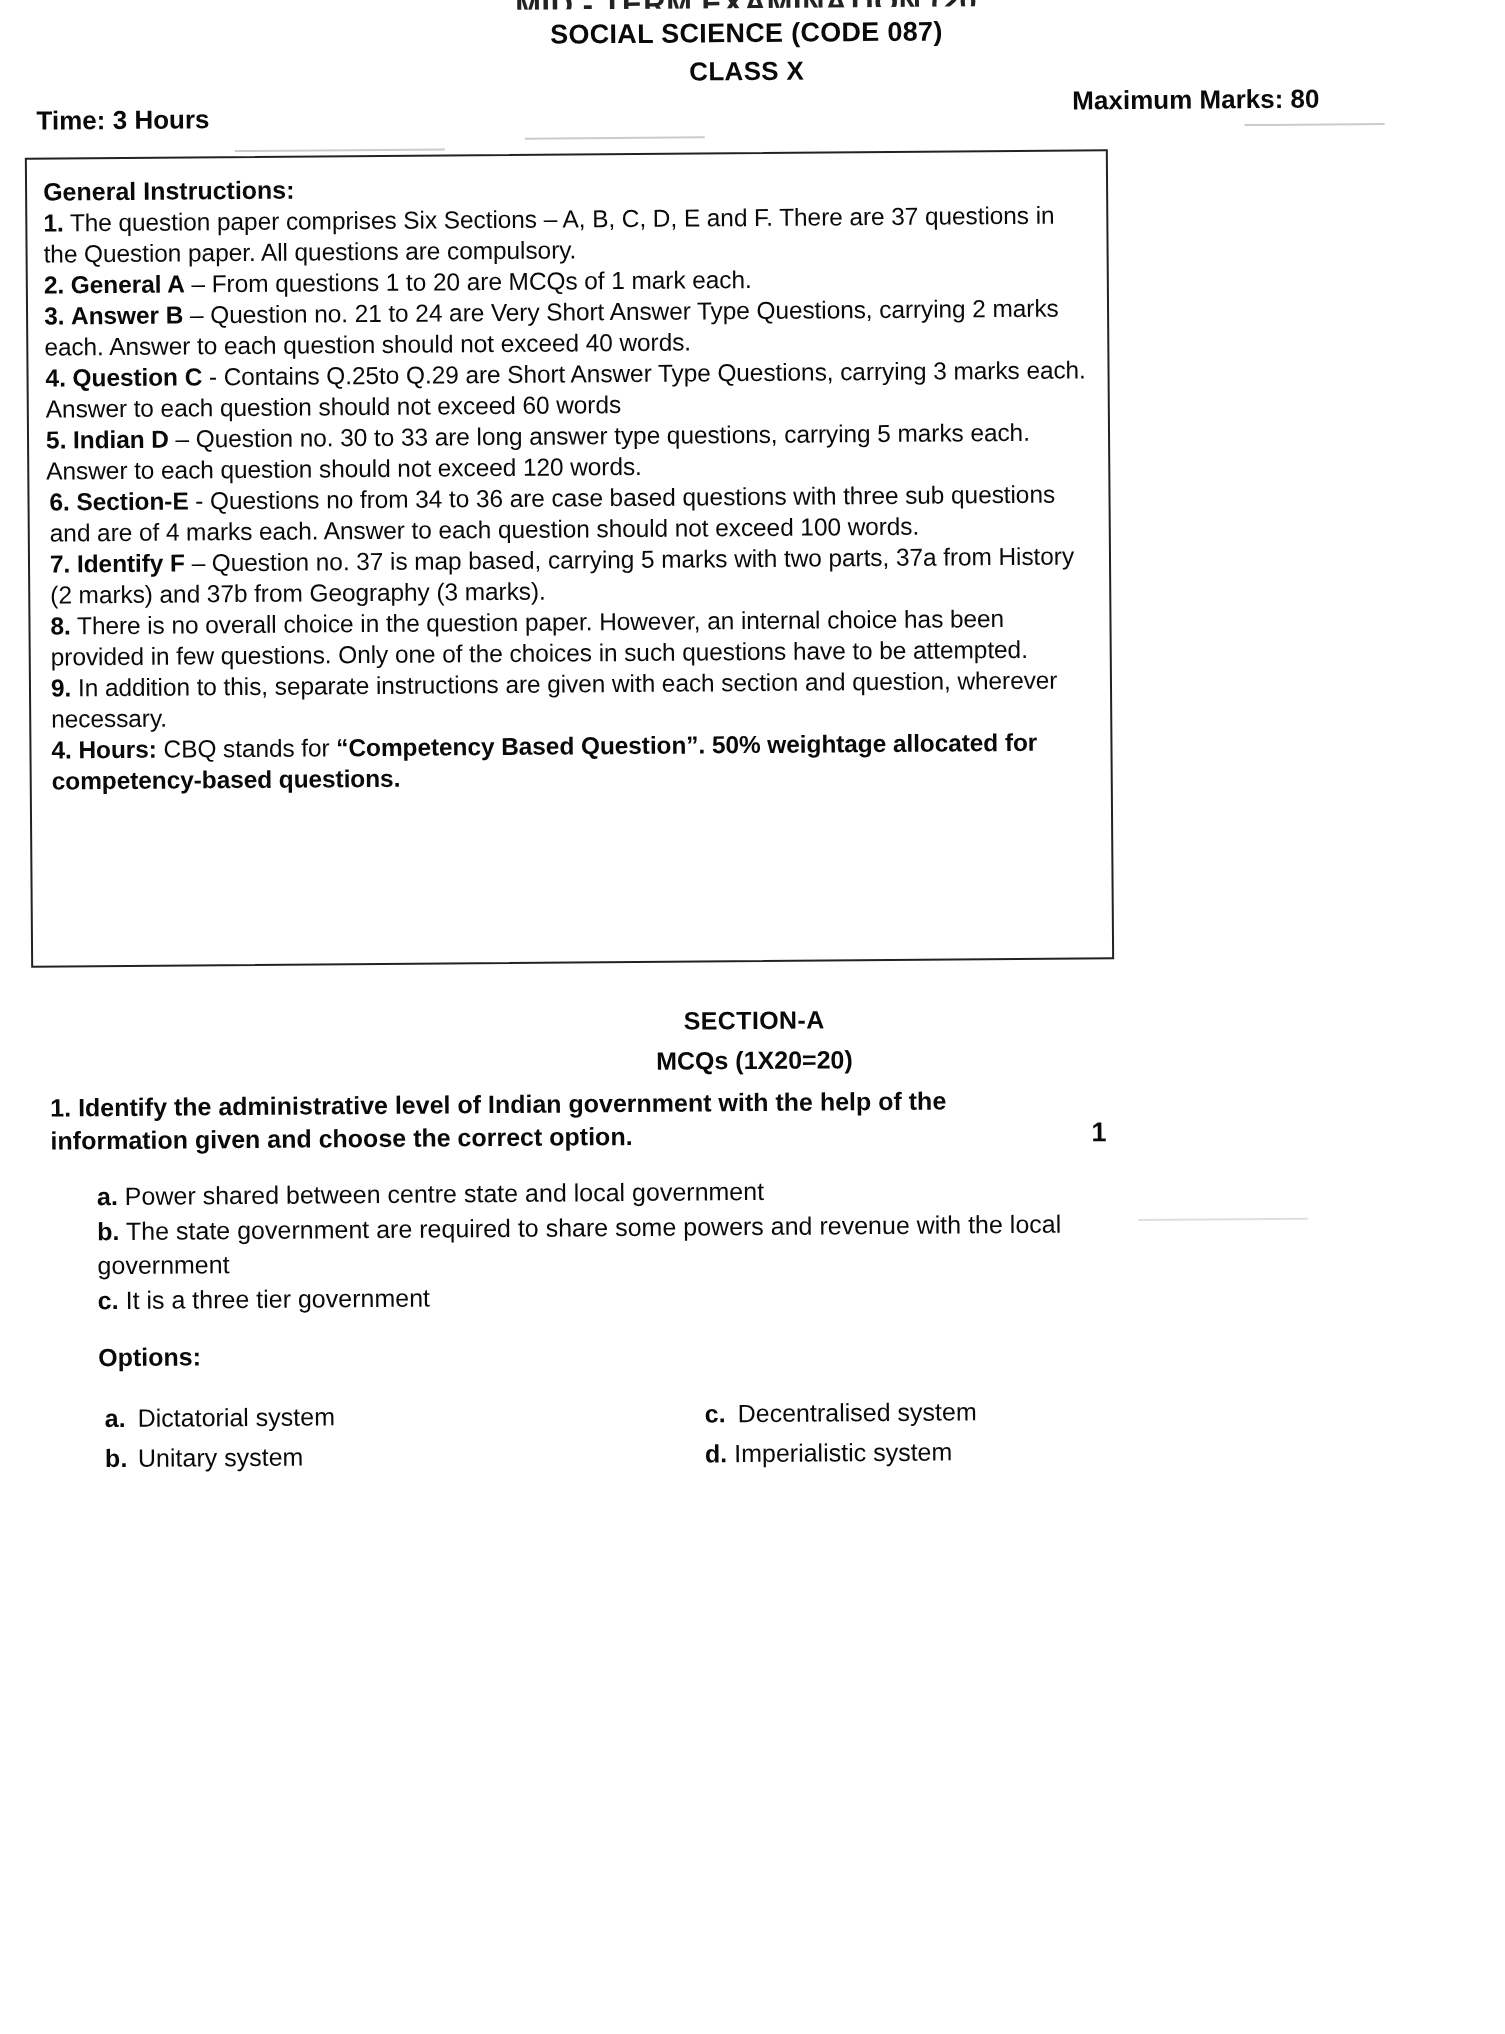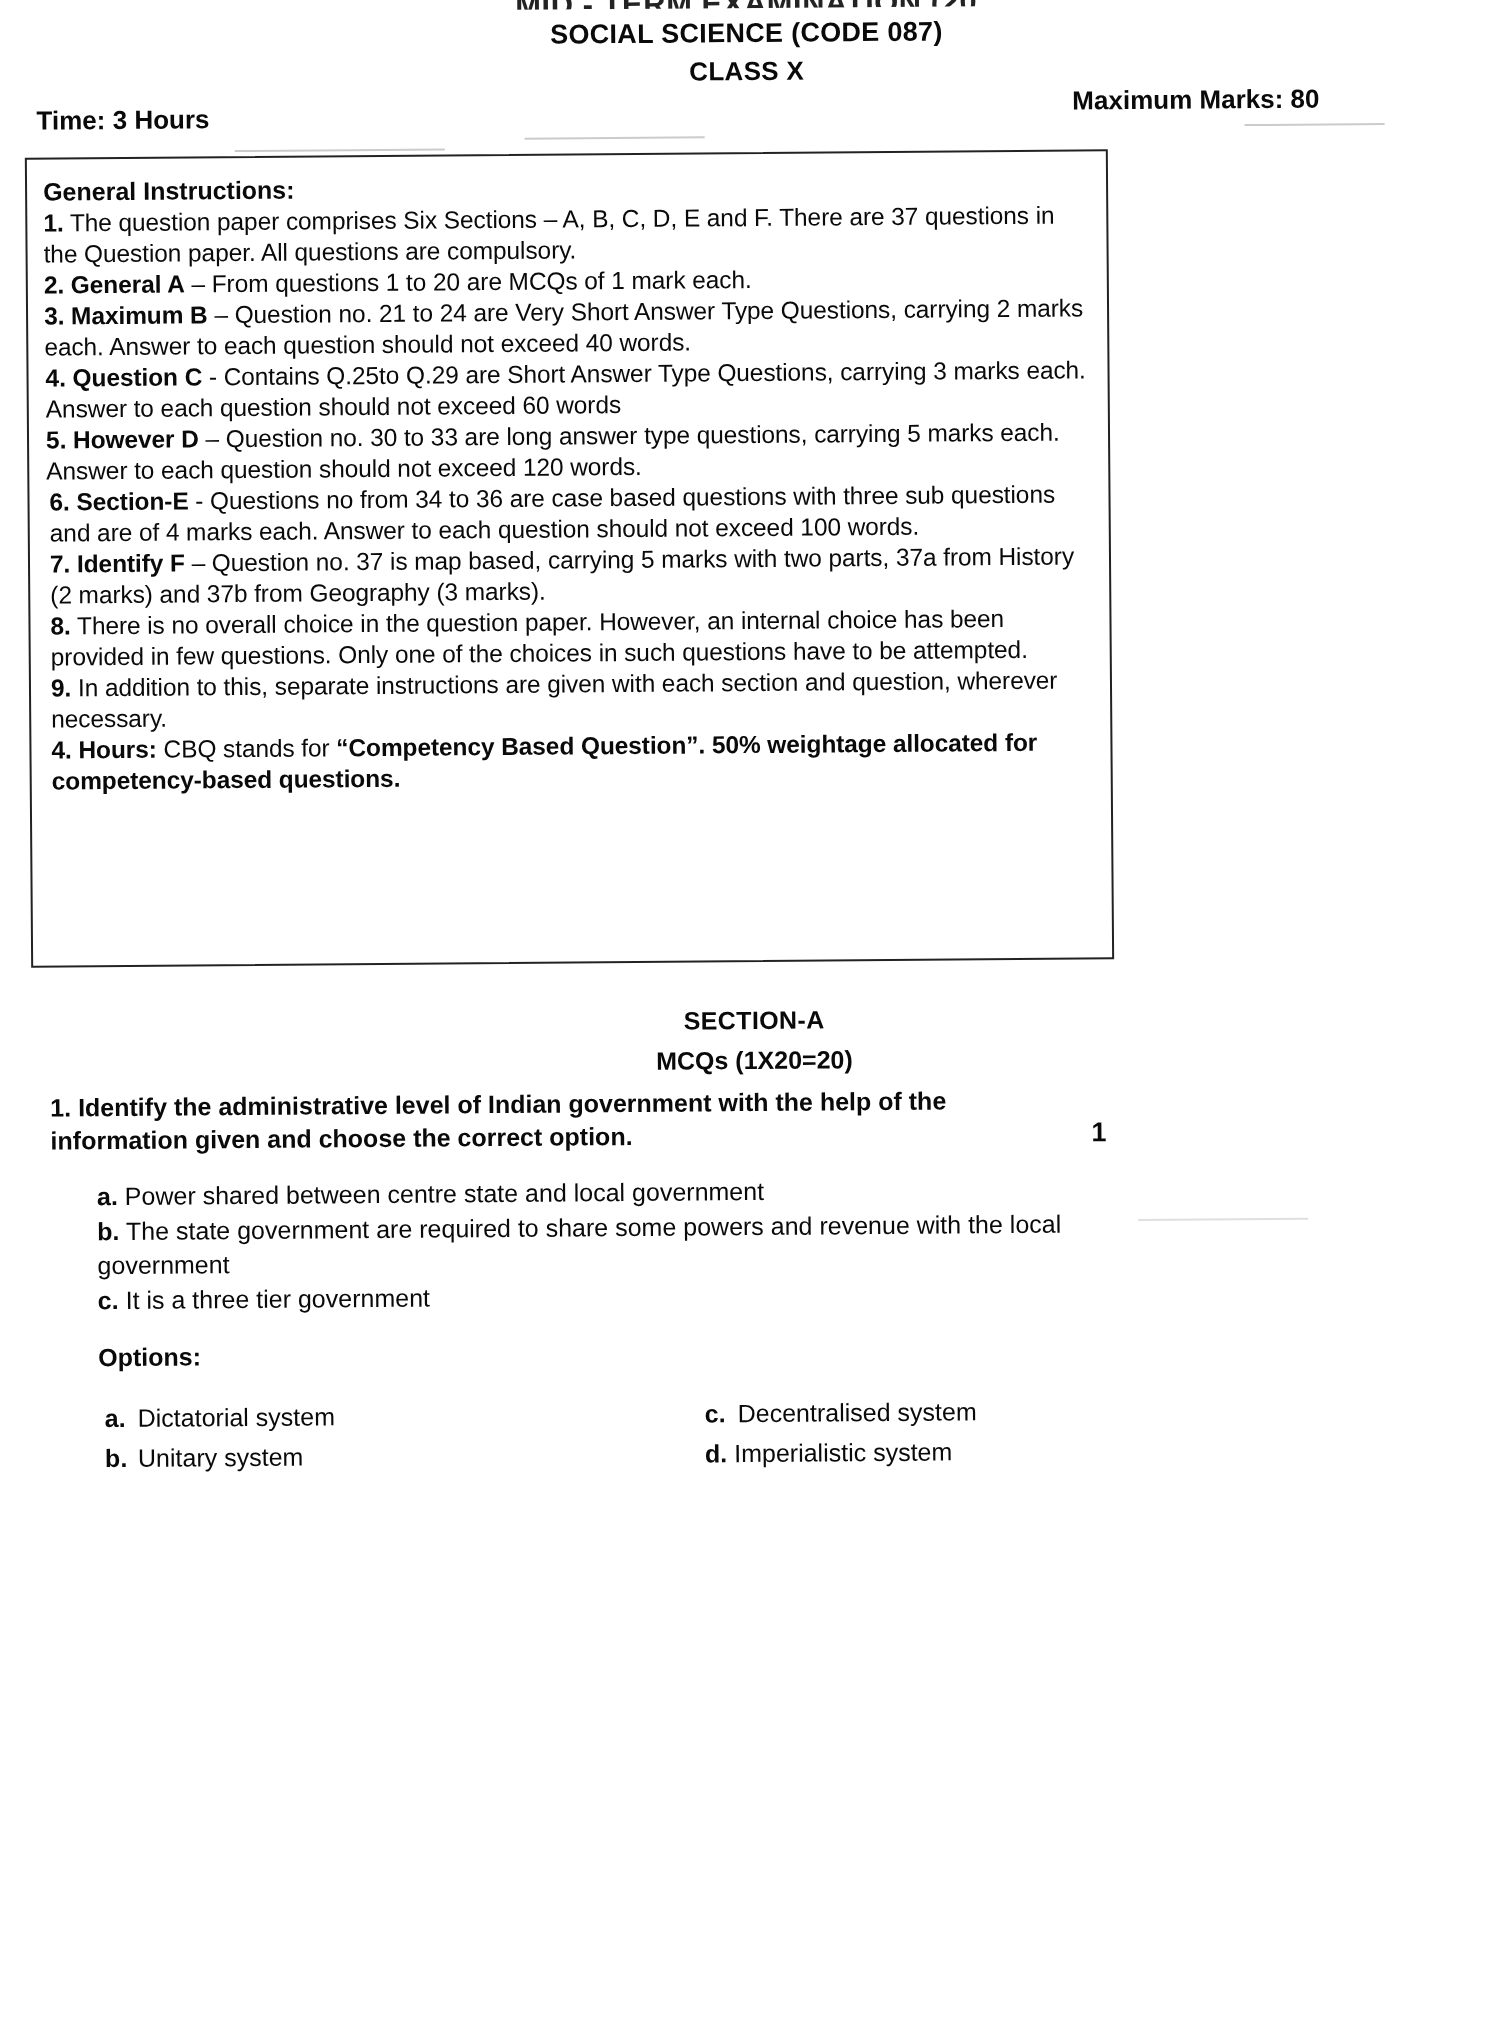--- a/index.html
+++ b/index.html
@@ -203,23 +203,23 @@
 
   <div class="artifact" style="left:240px; top:146px; width:210px;"></div>
   <div class="artifact" style="left:530px; top:136px; width:180px;"></div>
   <div class="artifact" style="left:1250px; top:128px; width:140px;"></div>
   <div class="artifact" style="left:1135px; top:1222px; width:170px; opacity:0.45;"></div>
 
   <div id="instructions-box">
     <div class="ins-title">General Instructions:</div>
     <div class="ins i1"><b>1.</b> The question paper comprises Six Sections – A, B, C, D, E and F. There are 37 questions in the Question paper. All questions are compulsory.</div>
     <div class="ins i2"><b>2.</b> <b>General A</b> – From questions 1 to 20 are MCQs of 1 mark each.</div>
-    <div class="ins i3"><b>3.</b> <b>Maximum B</b> – Question no. 21 to 24 are Very Short Answer Type Questions, carrying 2 marks each. Answer to each question should not exceed 40 words.</div>
+    <div class="ins i3"><b>3.</b> <b>Answer B</b> – Question no. 21 to 24 are Very Short Answer Type Questions, carrying 2 marks each. Answer to each question should not exceed 40 words.</div>
     <div class="ins i4"><b>4.</b> <b>Question C</b> - Contains Q.25to Q.29 are Short Answer Type Questions, carrying 3 marks each. Answer to each question should not exceed 60 words</div>
-    <div class="ins i5"><b>5.</b> <b>However D</b> – Question no. 30 to 33 are long answer type questions, carrying 5 marks each. Answer to each question should not exceed 120 words.</div>
+    <div class="ins i5"><b>5.</b> <b>Indian D</b> – Question no. 30 to 33 are long answer type questions, carrying 5 marks each. Answer to each question should not exceed 120 words.</div>
     <div class="ins i6"><b>6.</b> <b>Section-E</b> - Questions no from 34 to 36 are case based questions with three sub questions and are of 4 marks each. Answer to each question should not exceed 100 words.</div>
     <div class="ins i7"><b>7.</b> <b>Identify F</b> – Question no. 37 is map based, carrying 5 marks with two parts, 37a from History (2 marks) and 37b from Geography (3 marks).</div>
     <div class="ins i8"><b>8.</b> There is no overall choice in the question paper. However, an internal choice has been provided in few questions. Only one of the choices in such questions have to be attempted.</div>
     <div class="ins i9"><b>9.</b> In addition to this, separate instructions are given with each section and question, wherever necessary.</div>
     <div class="ins i10"><b>4.</b> <b>Hours:</b> CBQ stands for <b>“Competency Based Question”. 50% weightage allocated for competency-based questions.</b></div>
   </div>
 
   <div id="section-a-head">SECTION-A</div>
   <div id="mcq-head">MCQs (1X20=20)</div>
 

